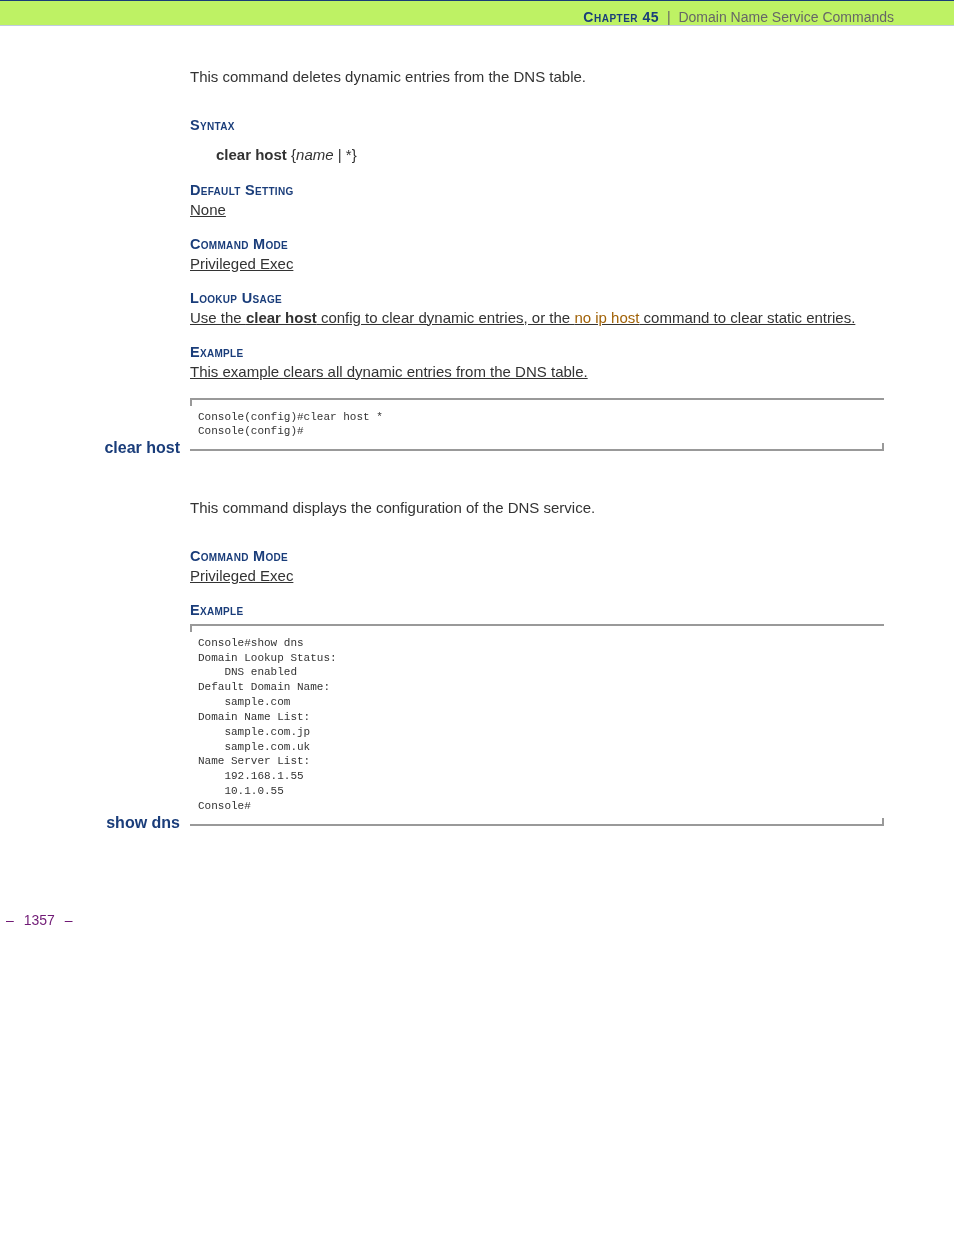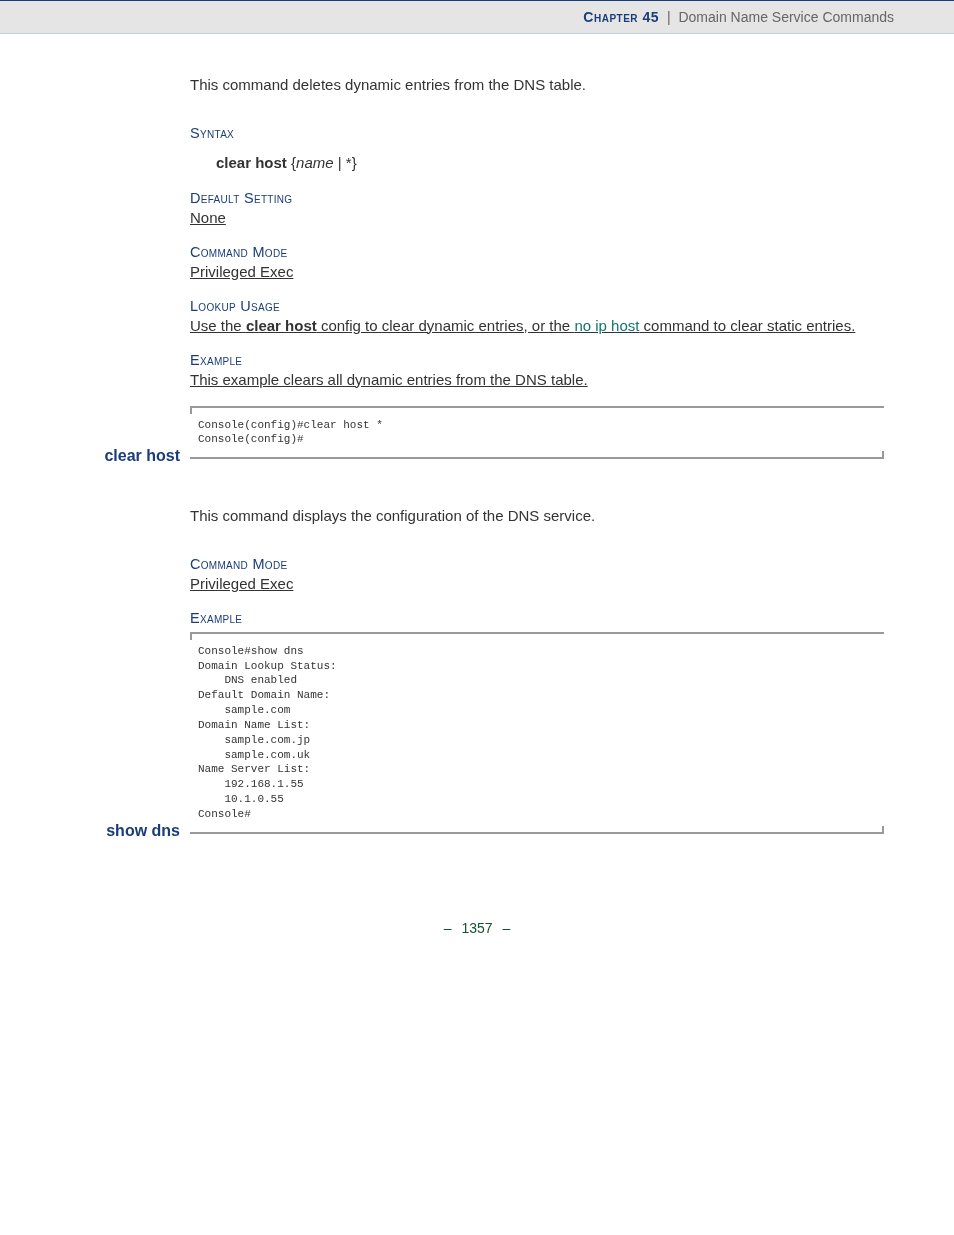--- a/index.html
+++ b/index.html
@@ -5,24 +5,24 @@
   body {
     margin: 0;
     padding: 0;
     font-family: Verdana, Geneva, sans-serif;
     font-size: 15px;
     color: #333;
     background: #fff;
     width: 954px;
   }
   .header-band {
-    background: #e5e5e5;
+    background: #bef264;
     border-top: 1px solid #1a3d7a;
     border-bottom: 1px solid #c0cce0;
-    padding: 8px 60px 8px 0;
+    padding: 8px 60px 0 0;
     text-align: right;
     font-size: 14px;
     color: #666;
   }
   .header-band .chapter {
     font-variant: small-caps;
     font-weight: bold;
     color: #1a3d7a;
     letter-spacing: 0.5px;
   }
@@ -47,21 +47,21 @@
   }
   .body-col {
     flex: 1;
   }
   .lead {
     margin-bottom: 28px;
     line-height: 1.5;
   }
   .sect-h {
     font-variant: small-caps;
-    font-weight: normal;
+    font-weight: bold;
     color: #1a3d7a;
     font-size: 14.5px;
     letter-spacing: 0.3px;
     margin-top: 14px;
   }
   .sect-body {
     margin-bottom: 14px;
     line-height: 1.6;
     text-decoration: underline;
   }
@@ -69,21 +69,21 @@
     margin-left: 26px;
     margin-top: 8px;
     margin-bottom: 14px;
     line-height: 1.8;
   }
   .syntax-block .cmd { font-weight: bold; }
   .syntax-block .arg { font-style: italic; }
   .syntax-params { margin-left: 26px; line-height: 1.9; }
   .syntax-params .arg { font-style: italic; }
   .usage .cmd { font-weight: bold; }
-  .usage .link { color: #0f766e; }
+  .usage .link { color: #a16207; }
   .code-block {
     border-top: 2px solid #999;
     border-bottom: 2px solid #999;
     padding: 10px 8px;
     font-family: "Courier New", monospace;
     font-size: 11px;
     white-space: pre;
     line-height: 1.35;
     margin-top: 6px;
     margin-bottom: 6px;
@@ -99,22 +99,21 @@
   }
   .code-block::after {
     content: "";
     position: absolute;
     bottom: -2px; right: 0;
     width: 6px; height: 6px;
     border-bottom: 2px solid #999;
     border-right: 2px solid #999;
   }
   .footer {
-    text-align: center;
-    color: #14532d;
+    color: #701a75;
     font-size: 14px;
     padding: 40px 0 30px 0;
   }
   .footer .dash { margin: 0 6px; }
 </style>
 </head>
 <body>
 
 <div class="header-band">
   <span class="chapter">Chapter 45</span>

